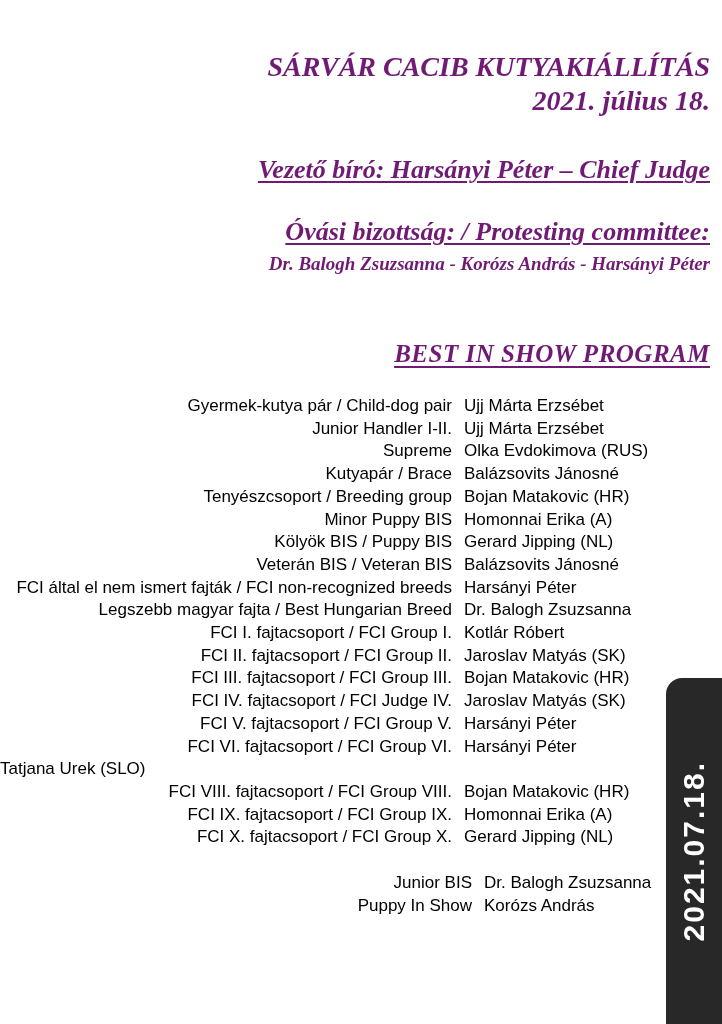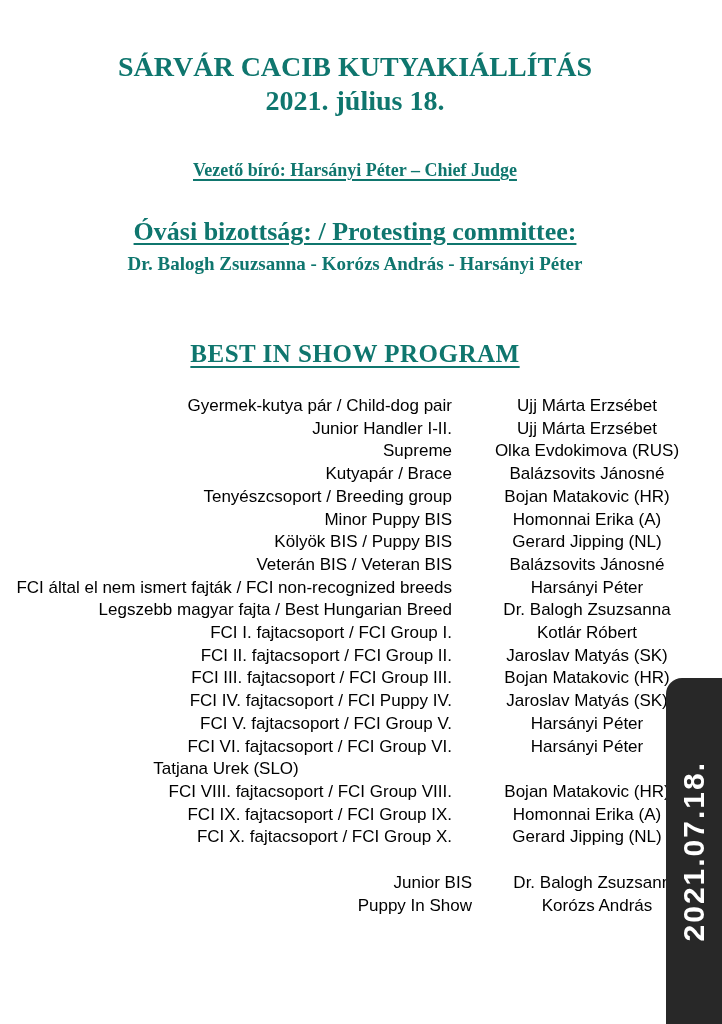--- a/index.html
+++ b/index.html
@@ -11,26 +11,27 @@
   }
   .content {
     position: absolute;
     top: 0; left: 0;
     width: 710px;
     color: #000;
   }
   .serif-head {
     font-family: "Liberation Serif", serif;
     font-weight: bold;
-    text-align: center;
-    color: #0f766e;
+    font-style: italic;
+    text-align: right;
+    color: #701a75;
   }
   .title-block { margin-top: 50px; font-size: 28px; line-height: 34px; }
   .chief-line {
-    margin-top: 36px; font-size: 18px; line-height: 32px;
+    margin-top: 36px; font-size: 26px; line-height: 32px;
     text-decoration: underline;
     text-decoration-thickness: 2px;
     text-underline-offset: 3px;
   }
   .protest-heading {
     margin-top: 30px; font-size: 26px; line-height: 32px;
     text-decoration: underline;
     text-decoration-thickness: 2px;
     text-underline-offset: 3px;
   }
@@ -48,21 +49,21 @@
     font-size: 17px;
     color: #000;
   }
   .program-row {
     display: grid;
     grid-template-columns: 452px 1fr;
     column-gap: 12px;
     line-height: 22.7px;
   }
   .cat-cell  { text-align: right; white-space: nowrap; }
-  .judge-cell{ text-align: center;  white-space: nowrap; }
+  .judge-cell{ text-align: left;  white-space: nowrap; }
   .final-rows { margin-top: 23px; padding-left: 20px; }
   .date-banner {
     position: absolute;
     left: 666px; top: 678px;
     width: 56px; height: 346px;
     background: #282828;
     border-top-left-radius: 16px;
     display: flex; align-items: center; justify-content: center;
   }
   .date-banner-label {
@@ -152,21 +153,21 @@
     <span class="cat-cell">FCI II. fajtacsoport / FCI Group II.</span>
     <span class="judge-cell">Jaroslav Matyás (SK)</span>
   </div>
 
   <div class="program-row">
     <span class="cat-cell">FCI III. fajtacsoport / FCI Group III.</span>
     <span class="judge-cell">Bojan Matakovic (HR)</span>
   </div>
 
   <div class="program-row">
-    <span class="cat-cell">FCI IV. fajtacsoport / FCI Puppy IV.</span>
+    <span class="cat-cell">FCI IV. fajtacsoport / FCI Judge IV.</span>
     <span class="judge-cell">Jaroslav Matyás (SK)</span>
   </div>
 
   <div class="program-row">
     <span class="cat-cell">FCI V. fajtacsoport / FCI Group V.</span>
     <span class="judge-cell">Harsányi Péter</span>
   </div>
 
   <div class="program-row">
     <span class="cat-cell">FCI VI. fajtacsoport / FCI Group VI.</span>

